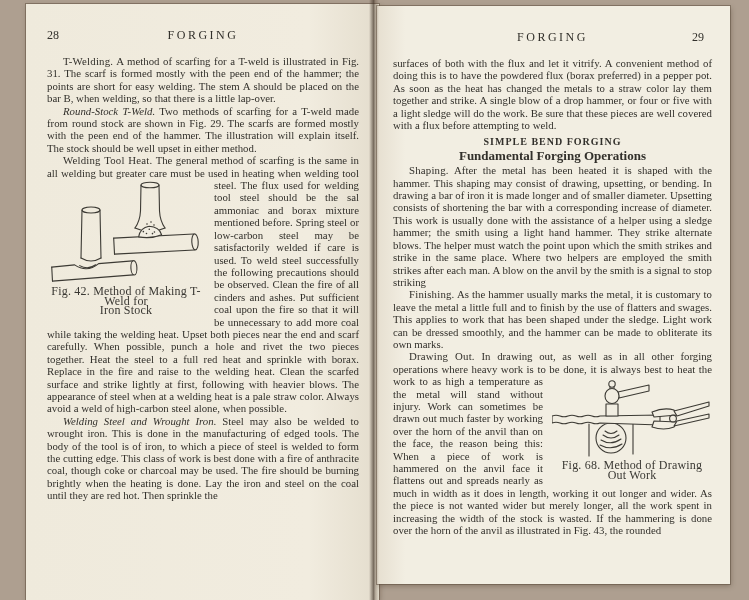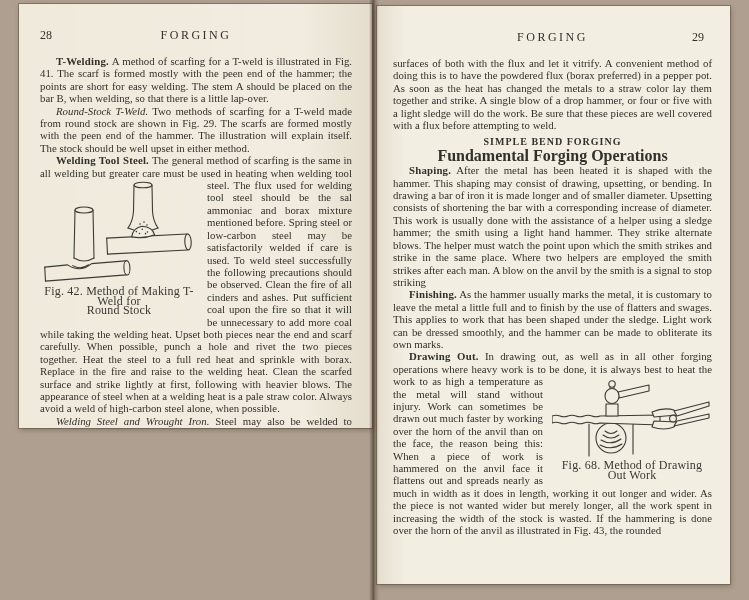--- a/index.html
+++ b/index.html
@@ -7,21 +7,21 @@
     width:749px;height:600px;overflow:hidden;position:relative;
     background:#ae9f90;
     font-family:"Liberation Serif","DejaVu Serif",serif;
     color:#32302b;
   }
   .page{
     position:absolute;overflow:hidden;
     box-shadow:0 0 0 1px rgba(92,76,60,.5), 1px 2px 5px rgba(60,45,30,.35);
   }
   .page-left{
-    left:19px;top:4px;width:353px;height:424px;
+    left:26px;top:4px;width:353px;height:596px;
     background:linear-gradient(90deg,#efeadc 0%,#f1ecdf 80%,#e4ddcd 100%);
     padding:24px 20px 0 21px;box-sizing:border-box;
   }
   .page-right{
     left:377px;top:6px;width:353px;height:578px;
     background:linear-gradient(90deg,#e6dfd0 0%,#f2eee2 8%,#f2eee2 100%);
     padding:24px 18px 0 16px;box-sizing:border-box;
   }
   .gutter{
     position:absolute;left:369px;top:0;width:10px;height:600px;z-index:5;
@@ -31,28 +31,28 @@
   .pg-header{position:relative;height:15px;margin-bottom:12px;}
   .pg-title{
     display:block;text-align:center;font-size:12px;letter-spacing:2.5px;
   }
   .pg-num{position:absolute;top:0;font-size:12px;}
   .pg-num-left{left:0;}
   .pg-num-right{right:8px;}
   .body-text{font-size:10.8px;line-height:12.4px;text-align:justify;}
   .body-text p{margin:0;text-indent:16px;}
   .body-text p.noindent{text-indent:0;}
-  .rh{font-weight:bold;letter-spacing:.2px;}
+  .rh{font-weight:normal;letter-spacing:.2px;}
   .rh-i{}
   h3.sec{
     margin:5px 0 1px;text-align:center;font-size:10px;letter-spacing:1px;
     font-weight:bold;text-indent:0;
   }
   h4.subsec{
-    margin:0 0 2px;text-align:center;font-size:16px;font-weight:bold;text-indent:0;
+    margin:0 0 2px;text-align:center;font-size:13px;font-weight:bold;text-indent:0;
   }
   .figure{display:block;}
   .fig-left{float:left;width:158px;margin:2px 9px 1px 0;text-indent:0;}
   .fig-right{float:right;width:160px;margin:2px 0 1px 9px;text-indent:0;}
   .figure svg{display:block;}
   .caption{
     display:block;text-align:center;font-size:12px;line-height:9.5px;
     color:#3a3833;letter-spacing:.2px;margin-top:2px;
   }
   .draw{stroke:#3c3a34;fill:none;stroke-width:1.1;stroke-linecap:round;stroke-linejoin:round;}
@@ -63,23 +63,23 @@
 <body>
 
 <div class="gutter"></div>
 
 <section class="page page-left">
   <header class="pg-header">
     <span class="pg-num pg-num-left">28</span>
     <span class="pg-title">FORGING</span>
   </header>
   <div class="body-text">
-    <p><b class="rh">T-Welding.</b> <span>A method of scarfing for a T-weld is illustrated in Fig. 41. The scarf is formed mostly with the peen end of the hammer; the points are short for easy welding. The stem A should be placed on the bar B, when welding, so that there is a little lap-over.</span></p>
+    <p><b class="rh">T-Welding.</b> <span>A method of scarfing for a T-weld is illustrated in Fig. 31. The scarf is formed mostly with the peen end of the hammer; the points are short for easy welding. The stem A should be placed on the bar B, when welding, so that there is a little lap-over.</span></p>
     <p><i class="rh-i">Round-Stock T-Weld.</i> <span>Two methods of scarfing for a T-weld made from round stock are shown in Fig. 29. The scarfs are formed mostly with the peen end of the hammer. The illustration will explain itself. The stock should be well upset in either method.</span></p>
-    <p><b class="rh">Welding Tool Steel.</b> <span>The general method of scarfing is the same in all welding but greater care must be used in heating when</span>
+    <p><b class="rh">Welding Tool Heat.</b> <span>The general method of scarfing is the same in all welding but greater care must be used in heating when</span>
       <span class="figure fig-left">
         <svg width="158" height="104" viewBox="0 0 158 104" aria-hidden="true">
 
           <ellipse class="draw" cx="44" cy="29" rx="9" ry="3"></ellipse>
           <path class="draw" d="M35,29 L34,77"></path>
           <path class="draw" d="M53,29 L54,77"></path>
           <path class="draw" d="M34,77 Q44,83 54,77"></path>
 
           <ellipse class="draw" cx="103" cy="4" rx="9" ry="2.8"></ellipse>
           <path class="draw" d="M94,4 L93.5,30 Q93,40 88,47"></path>
@@ -109,21 +109,21 @@
           </g>
 
           <g transform="rotate(-3 45 90)">
             <path class="draw" d="M5,84 L28,83 Q40,92 52,83 L86,82"></path>
             <path class="draw" d="M33,84 Q41,89 49,84"></path>
             <path class="draw" d="M5,98 L86,96"></path>
             <path class="draw" d="M5,84 L5,98"></path>
             <ellipse class="draw" cx="87" cy="89" rx="3" ry="7.2"></ellipse>
           </g>
         </svg>
-        <span class="caption"><span>Fig. 42.  Method of Making T-Weld for</span><br><span>Round Stock</span></span>
+        <span class="caption"><span>Fig. 42.  Method of Making T-Weld for</span><br><span>Iron Stock</span></span>
       </span>
       <span>welding tool steel. The flux used for welding tool steel should be the sal ammoniac and borax mixture mentioned before. Spring steel or low-carbon steel may be satisfactorily welded if care is used. To weld steel successfully the following precautions should be observed. Clean the fire of all cinders and ashes. Put sufficient coal upon the fire so that it will be unnecessary to add more coal while taking the welding heat. Upset both pieces near the end and scarf carefully. When possible, punch a hole and rivet the two pieces together. Heat the steel to a full red heat and sprinkle with borax. Replace in the fire and raise to the welding heat. Clean the scarfed surface and strike lightly at first, following with heavier blows. The appearance of steel when at a welding heat is a pale straw color. Always avoid a weld of high-carbon steel alone, when possible.</span></p>
     <p><i class="rh-i">Welding Steel and Wrought Iron.</i> <span>Steel may also be welded to wrought iron. This is done in the manufacturing of edged tools. The body of the tool is of iron, to which a piece of steel is welded to form the cutting edge. This class of work is best done with a fire of anthracite coal, though coke or charcoal may be used. The fire should be burning brightly when the heating is done. Lay the iron and steel on the coal until they are red hot. Then sprinkle the</span></p>
   </div>
 </section>
 
 <section class="page page-right">
   <header class="pg-header">
     <span class="pg-title">FORGING</span>
     <span class="pg-num pg-num-right">29</span>

